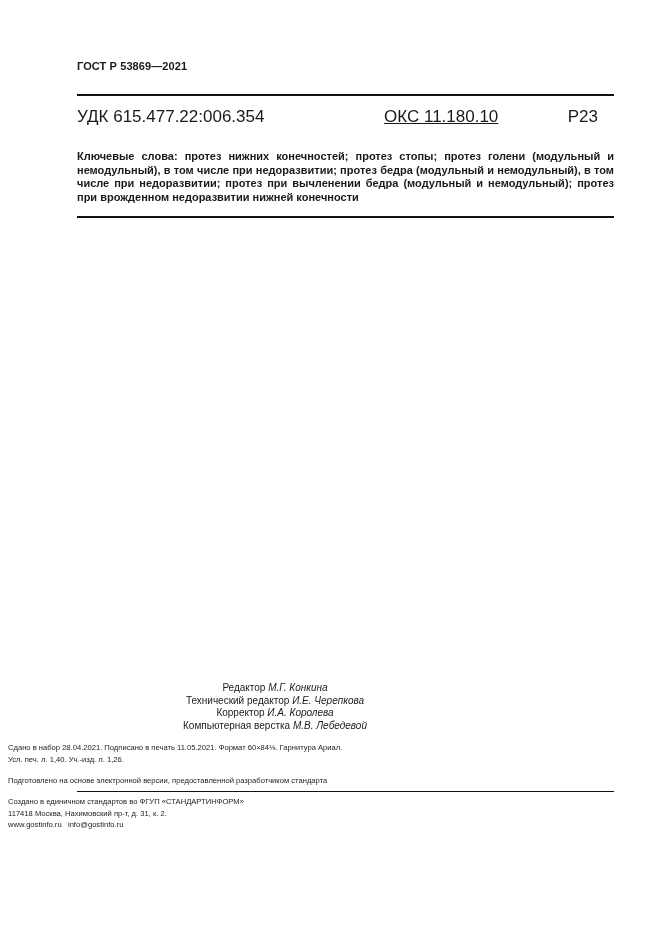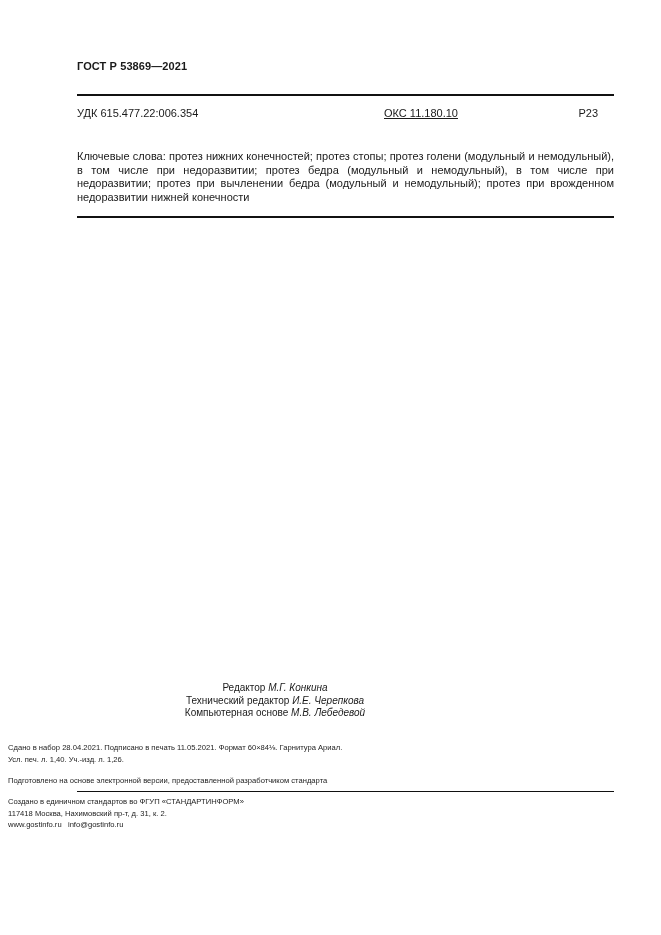--- a/index.html
+++ b/index.html
@@ -28,33 +28,34 @@
       left: 77px;
       width: 537px;
       height: 1.5px;
       background: #111;
     }
     .meta-row {
       left: 77px;
       top: 107px;
       width: 537px;
       height: 14px;
-      font-size: 11px;
+      font-size: 17px;
     }
     .meta-row span { position: absolute; top: 0; white-space: nowrap; }
     .udk { left: 0; }
     .oks { left: 307px; text-decoration: underline; }
     .code { right: 16px; }
     .keywords {
       left: 77px;
       top: 150px;
       width: 537px;
       font-size: 11px;
       line-height: 13.6px;
       text-align: justify;
+      font-weight: bold;
     }
     .credits {
       left: 0;
       width: 550px;
       top: 682px;
       text-align: center;
       font-size: 10px;
       line-height: 12.5px;
     }
     .credits .name { font-style: italic; }
@@ -91,21 +92,25 @@
 <div class="abs credits">
   <div>
     <span>Редактор</span>
     <span class="name">М.Г. Конкина</span>
   </div>
   <div>
     <span>Технический редактор</span>
     <span class="name">И.Е. Черепкова</span>
   </div>
   <div>
-    <span>Компьютерная основе</span>
+    <span>Корректор</span>
+    <span class="name">И.А. Королева</span>
+  </div>
+  <div>
+    <span>Компьютерная верстка</span>
     <span class="name">М.В. Лебедевой</span>
   </div>
 </div>
 
 <div class="abs small print-info">
   <div>Сдано в набор 28.04.2021.   Подписано в печать 11.05.2021.   Формат 60×84⅛.   Гарнитура Ариал.</div>
   <div>Усл. печ. л. 1,40.   Уч.-изд. л. 1,26.</div>
 </div>
 
 <div class="abs small prepared">Подготовлено на основе электронной версии, предоставленной разработчиком стандарта</div>

